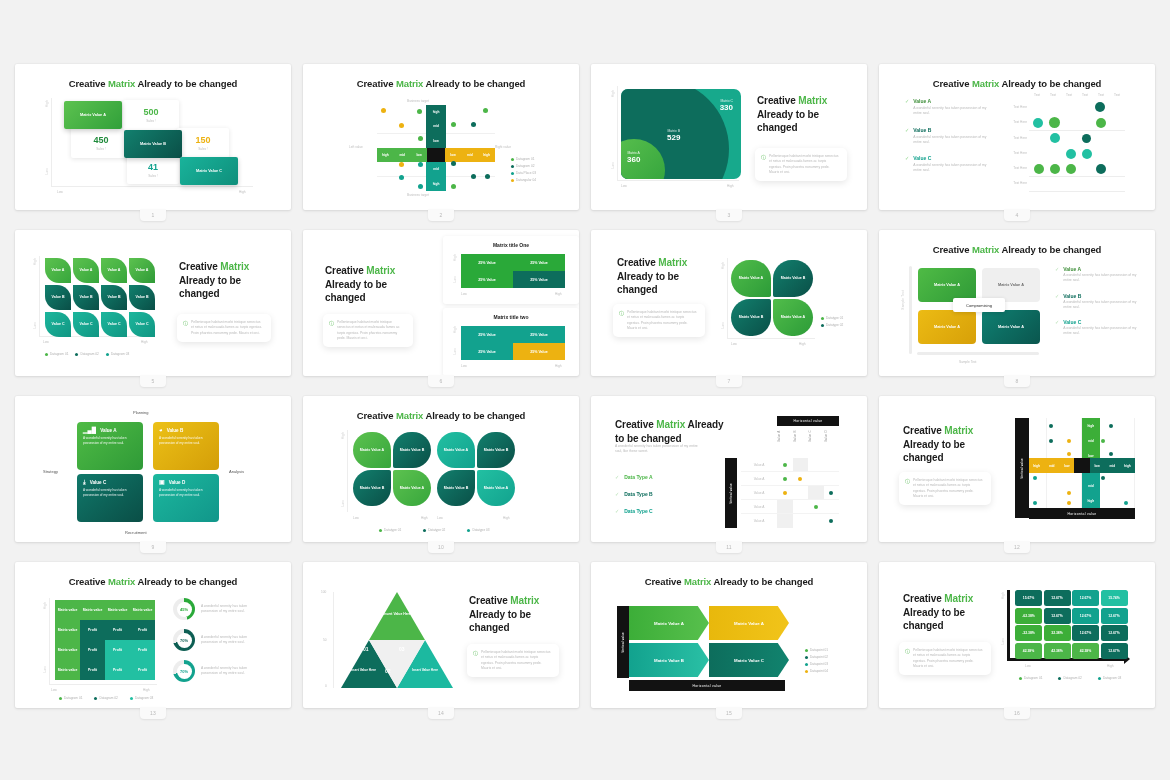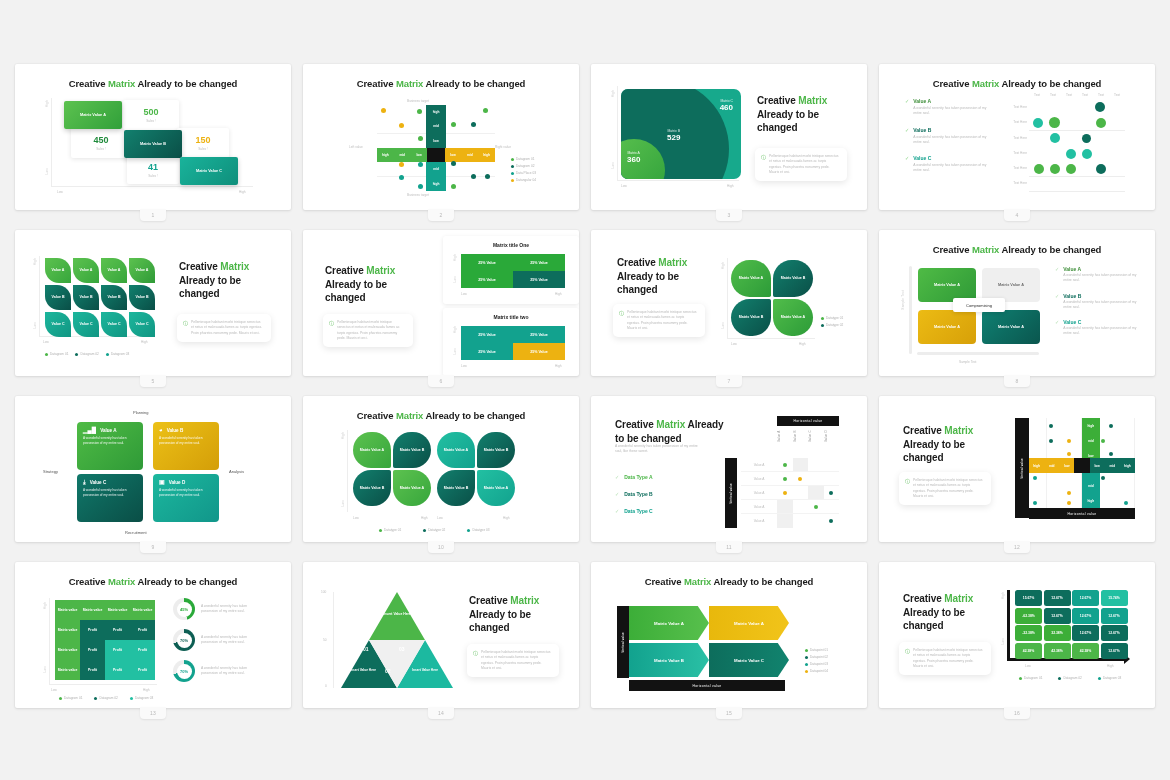--- a/index.html
+++ b/index.html
@@ -250,21 +250,21 @@
       <div class="vaxis" style="position:absolute;left:20px;top:26px;">High</div>
       <div class="vaxis" style="position:absolute;left:20px;top:98px;">Low</div>
       <div class="axis-lbl" style="position:absolute;left:30px;top:120px;">Low</div>
       <div class="axis-lbl" style="position:absolute;left:136px;top:120px;">High</div>
 
       <div class="panel" style="left:30px;top:25px;width:120px;height:90px;">
         <div class="c" style="left:-32px;bottom:-40px;width:140px;height:140px;background:#0d6d5c;"></div>
         <div class="c" style="left:-18px;bottom:-22px;width:62px;height:62px;background:linear-gradient(135deg,#5cc24f,#2fa03a);"></div>
         <div style="position:absolute;right:8px;top:10px;text-align:right;color:#fff;">
           <div style="font-size:3.4px;opacity:.85;">Matrix C</div>
-          <div style="font-size:8px;font-weight:bold;">460</div>
+          <div style="font-size:8px;font-weight:bold;">330</div>
         </div>
         <div style="position:absolute;left:46px;top:40px;text-align:center;color:#fff;">
           <div style="font-size:3.4px;opacity:.85;">Matrix B</div>
           <div style="font-size:8px;font-weight:bold;">529</div>
         </div>
         <div style="position:absolute;left:6px;top:62px;text-align:center;color:#fff;">
           <div style="font-size:3.4px;opacity:.9;">Matrix A</div>
           <div style="font-size:8px;font-weight:bold;">360</div>
         </div>
       </div>

